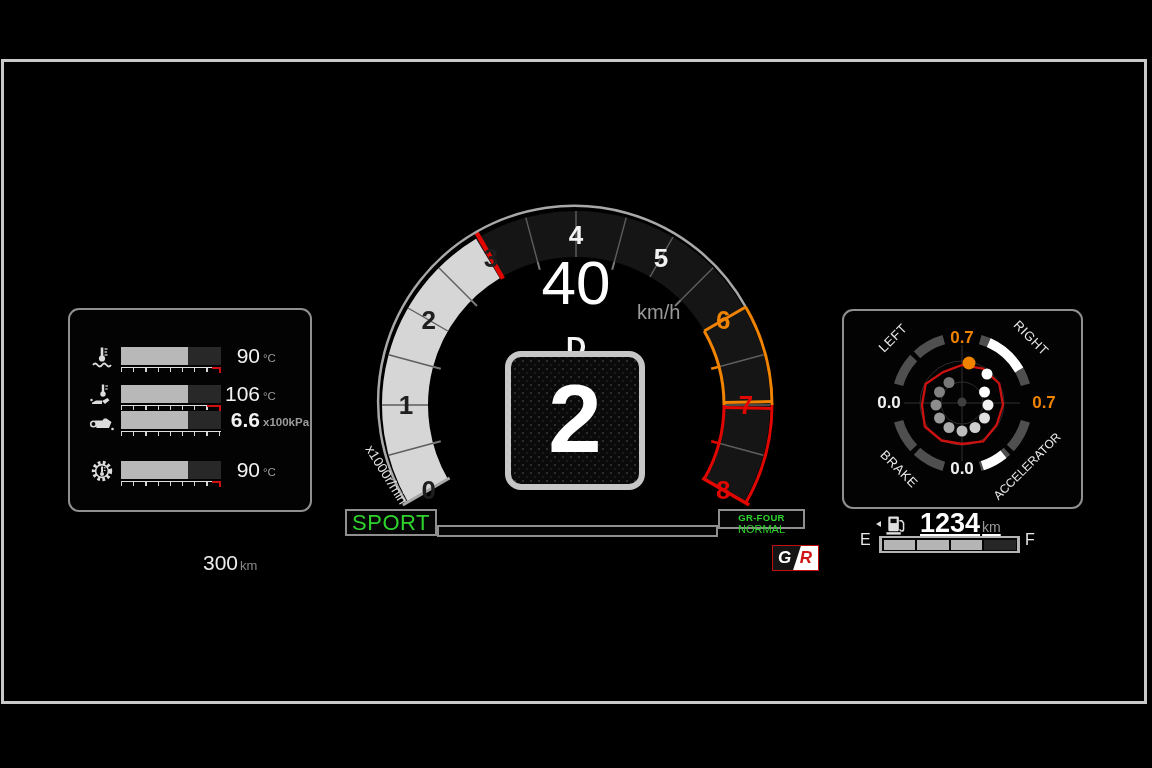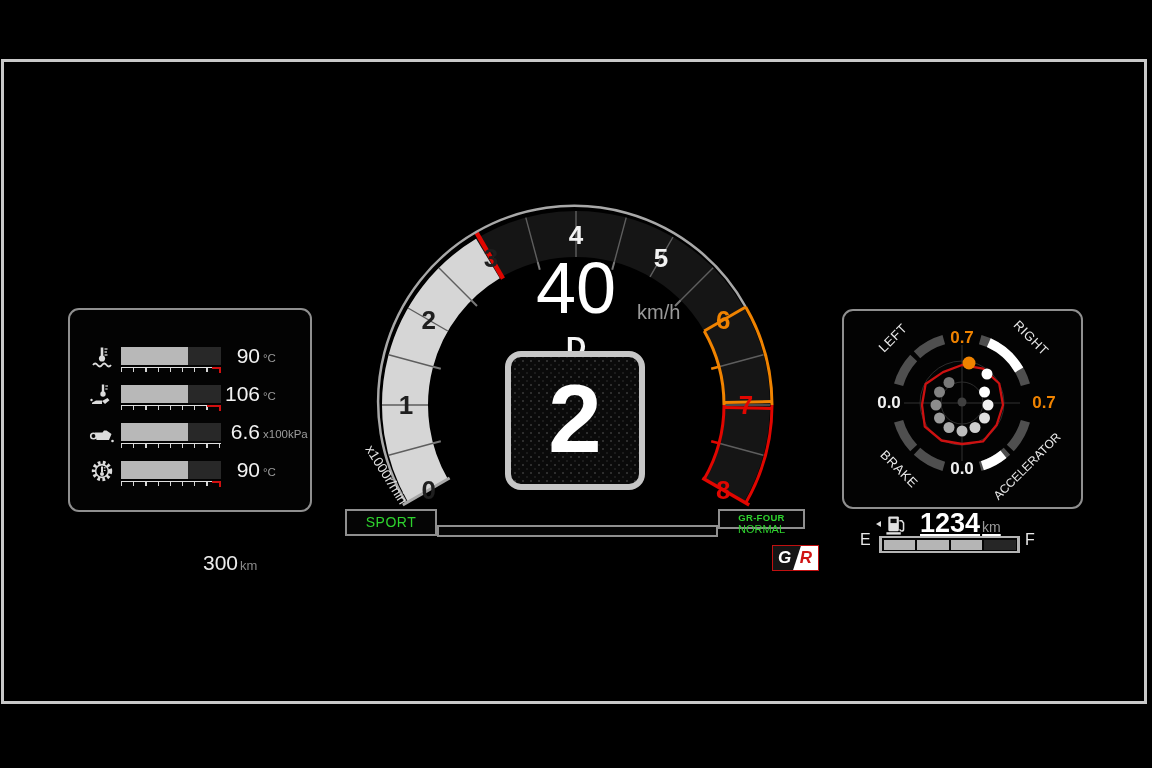--- a/index.html
+++ b/index.html
@@ -24,33 +24,33 @@
       background:repeating-linear-gradient(90deg,#d5d5d5 0 1.3px,transparent 1.3px 12.2px);}
   .vscale .red{position:absolute;top:-1.5px;right:0;height:4px;border-top:2px solid #d01010;}
   .vscale .red::after{content:"";position:absolute;right:0;top:0;width:1.6px;height:4px;background:#d01010;}
   .vnum{position:absolute;left:110px;top:0px;width:80px;text-align:right;font-size:21px;line-height:20px;color:#f2f2f2;}
   .vunit{position:absolute;left:193px;top:6px;font-size:11.5px;color:#9c9c9c;}
   
   .dist{position:absolute;font-size:21px;color:#ececec;}
   .dist .u{font-size:13px;color:#8a8a8a;margin-left:2px;}
   
   #tach{position:absolute;left:350px;top:195px;}
-  #speed{position:absolute;left:480px;top:252px;width:192px;text-align:center;font-size:72px;line-height:1.0;color:#fff;}
+  #speed{position:absolute;left:480px;top:252px;width:192px;text-align:center;font-size:62px;line-height:1.0;color:#fff;}
   #speed-unit{position:absolute;left:637px;top:301px;font-size:20px;color:#9a9a9a;}
   #gear-pos{position:absolute;left:480px;top:331px;width:192px;text-align:center;font-size:28px;font-weight:bold;color:#f5f5f5;}
   #gear-box{position:absolute;left:505px;top:351px;width:140px;height:139px;border:6.5px solid #c6c6c6;border-radius:16px;
       box-sizing:border-box;background-color:#0a0a0a;
       background-image:radial-gradient(circle,#2e2e2e 1.3px,transparent 1.5px),radial-gradient(circle,#1c1c1c 1.3px,transparent 1.5px);
       background-size:8px 8px;background-position:0 0,4px 4px;
       text-align:center;}
   #gear-box span{font-size:96px;font-weight:bold;line-height:124px;color:#fff;}
   #mode-bar{position:absolute;left:437px;top:525px;width:281px;height:12px;border:2px solid #8f8f8f;
       box-sizing:border-box;background:#050505;z-index:1;}
   .badge{position:absolute;border:2px solid #8f8f8f;box-sizing:border-box;background:#050505;z-index:2;text-align:center;}
-  #sport-badge{left:345px;top:509px;width:92px;height:27px;font-size:14px;line-height:23px;color:#2ed32e;letter-spacing:0.5px;}
+  #sport-badge{left:345px;top:509px;width:92px;height:27px;font-size:22px;line-height:23px;color:#2ed32e;letter-spacing:0.5px;}
   #grfour-badge{left:718px;top:509px;width:87px;height:20px;color:#2ed32e;}
   #grfour-badge .sys{font-size:9.5px;line-height:9px;font-weight:bold;letter-spacing:0.3px;margin-top:2px;}
   #grfour-badge .mode{font-size:11px;line-height:15px;}
   
   #gr-logo{position:absolute;left:772px;top:545px;width:47px;height:26px;background:#fff;border:1px solid #c01010;box-sizing:border-box;overflow:hidden;}
   #gr-logo .blk{position:absolute;left:0;top:0;height:100%;width:62%;background:#141414;
       clip-path:polygon(0 0,100% 0,72% 100%,0 100%);}
   #gr-logo .g{position:absolute;left:5px;top:2px;font-size:17px;line-height:20px;font-weight:bold;font-style:italic;color:#fff;}
   #gr-logo .r{position:absolute;right:6px;top:2px;font-size:17px;line-height:20px;font-weight:bold;font-style:italic;color:#d01515;}
   
@@ -117,21 +117,21 @@
           <div class="fill" style="width:67%;"></div>
         </div>
       <div class="vscale">
           <div class="ticks"></div>
           <div class="red" style="width:14%;"></div>
         </div>
       <div class="vnum">106</div>
       <span class="vunit">°C</span>
     </div>
 
-    <div class="vrow" style="top:112px;">
+    <div class="vrow" style="top:100px;font-weight:bold;">
       <svg class="vicon" viewBox="0 0 28 28">
         <path d="M7 13.5 h7.5 l1.5 -2 h2.5 l5 3.5 -2.5 6 H8.5 z" fill="#dcdcdc"></path>
         <circle cx="5.5" cy="17" r="2.8" fill="none" stroke="#dcdcdc" stroke-width="1.6"></circle>
         <circle cx="24.5" cy="22" r="1.3" fill="#dcdcdc"></circle>
       </svg>
       <div class="vbar">
           <div class="fill" style="width:67%;"></div>
         </div>
       <div class="vscale">
           <div class="ticks"></div>

